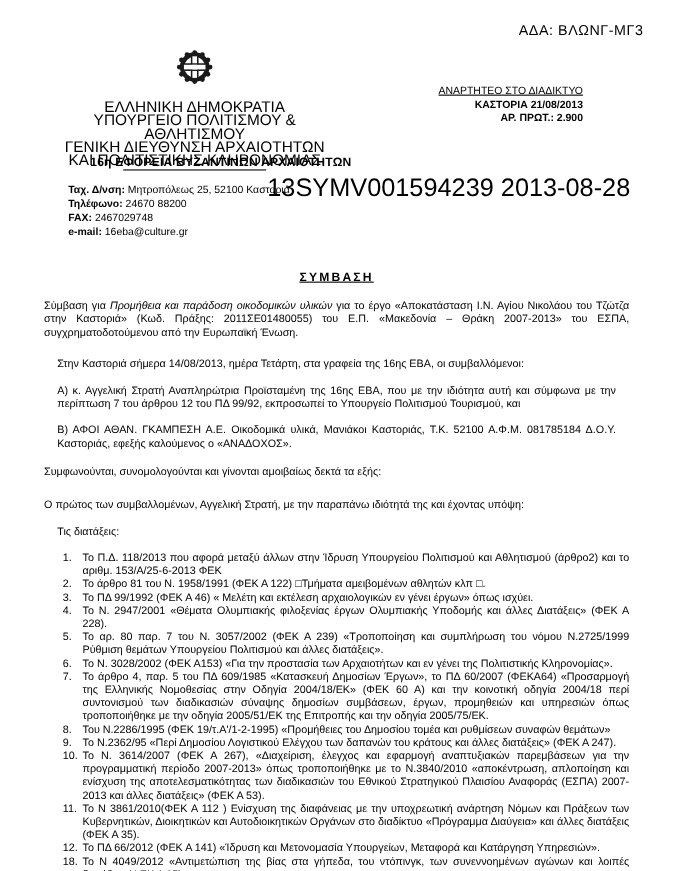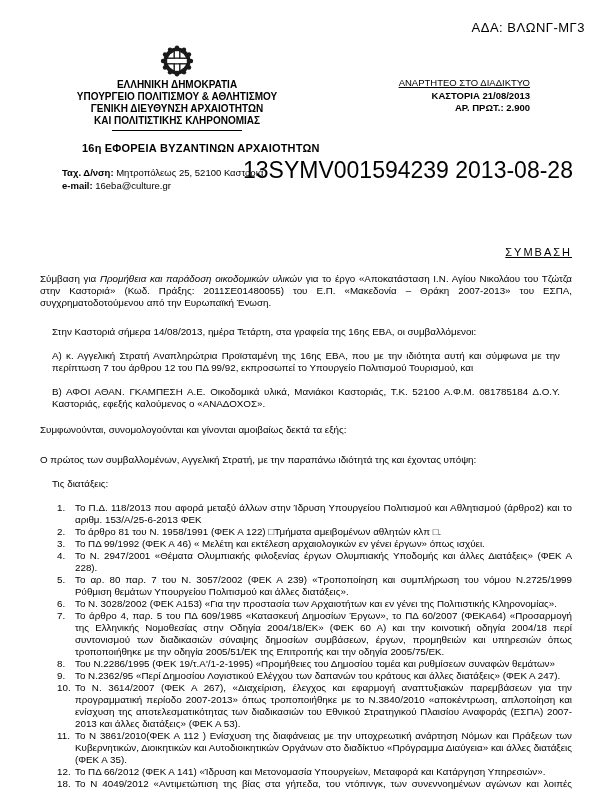--- a/index.html
+++ b/index.html
@@ -10,23 +10,23 @@
     font-family:"Liberation Sans", sans-serif;
     color:#000;
     overflow:hidden;
   }
   .ada {
     position:absolute; top:20px; right:27px;
     font-size:13px; letter-spacing:0.5px;
   }
   .emblem { position:absolute; top:45px; left:160px; }
   .org-block {
-    position:absolute; top:79px; left:57px; width:240px;
-    text-align:center; font-weight:bold;
-    font-size:10px; line-height:12px;
+    position:absolute; top:91px; left:57px; width:240px;
+    text-align:center; font-weight:normal;
+    font-size:14px; line-height:12px;
   }
   .org-rule {
     width:130px; height:0;
     border-top:1.5px solid #000;
     margin:3px auto 0 auto;
   }
   .department {
     position:absolute; top:142px; left:82px;
     font-weight:bold; font-size:11px; letter-spacing:0.2px;
   }
@@ -44,21 +44,21 @@
   .watermark {
     position:absolute; top:157px; left:243px;
     font-size:23px; color:#000000; white-space:nowrap;
   }
   .body {
     position:absolute; top:244px; left:40px; width:532px;
     font-size:9.8px; line-height:12px;
     text-align:justify;
   }
   .doc-title {
-    text-align:right; font-weight:normal; font-size:11px;
+    text-align:center; font-weight:bold; font-size:11px;
     letter-spacing:2px; text-decoration:underline;
     margin:2px 0 15px 0;
   }
   .p-intro { margin:12px 0 17px 0; }
   .p-block { margin:12px; }
   .p-agreement { margin:14px 0 0 0; }
   .p-first { margin:18px 0 0 0; }
   .p-prov { margin:12px; text-align:left; }
   .prov-list { margin:0; }
   .li { display:flex; }
@@ -111,20 +111,22 @@
 
   <div class="header-right">
     <div class="publish">ΑΝΑΡΤΗΤΕΟ ΣΤΟ ΔΙΑΔΙΚΤΥΟ</div>
     <div class="bold">ΚΑΣΤΟΡΙΑ 21/08/2013</div>
     <div class="bold">ΑΡ. ΠΡΩΤ.:  2.900</div>
   </div>
 
   <div class="contact">
 
   <div><b>Ταχ. Δ/νση:</b><span> Μητροπόλεως 25, 52100 Καστοριά</span></div>
+      <div><b>Τηλέφωνο:</b><span> 24670 88200</span></div>
+      <div><b>FAX:</b><span> 2467029748</span></div>
       <div><b>e-mail:</b><span> 16eba@culture.gr</span></div>
     </div>
 
   <div class="watermark">13SYMV001594239 2013-08-28</div>
 
   <div class="body">
     <div class="doc-title">ΣΥΜΒΑΣΗ</div>
 
     <p class="p-intro"><span>Σύμβαση για </span><span class="italic">Προμήθεια και παράδοση οικοδομικών υλικών</span><span> για το έργο «Αποκατάσταση Ι.Ν. Αγίου Νικολάου του Τζώτζα στην Καστοριά» (Κωδ. Πράξης: 2011ΣΕ01480055) του Ε.Π. «Μακεδονία – Θράκη 2007-2013» του ΕΣΠΑ, συγχρηματοδοτούμενου από την Ευρωπαϊκή Ένωση.</span></p>
 

